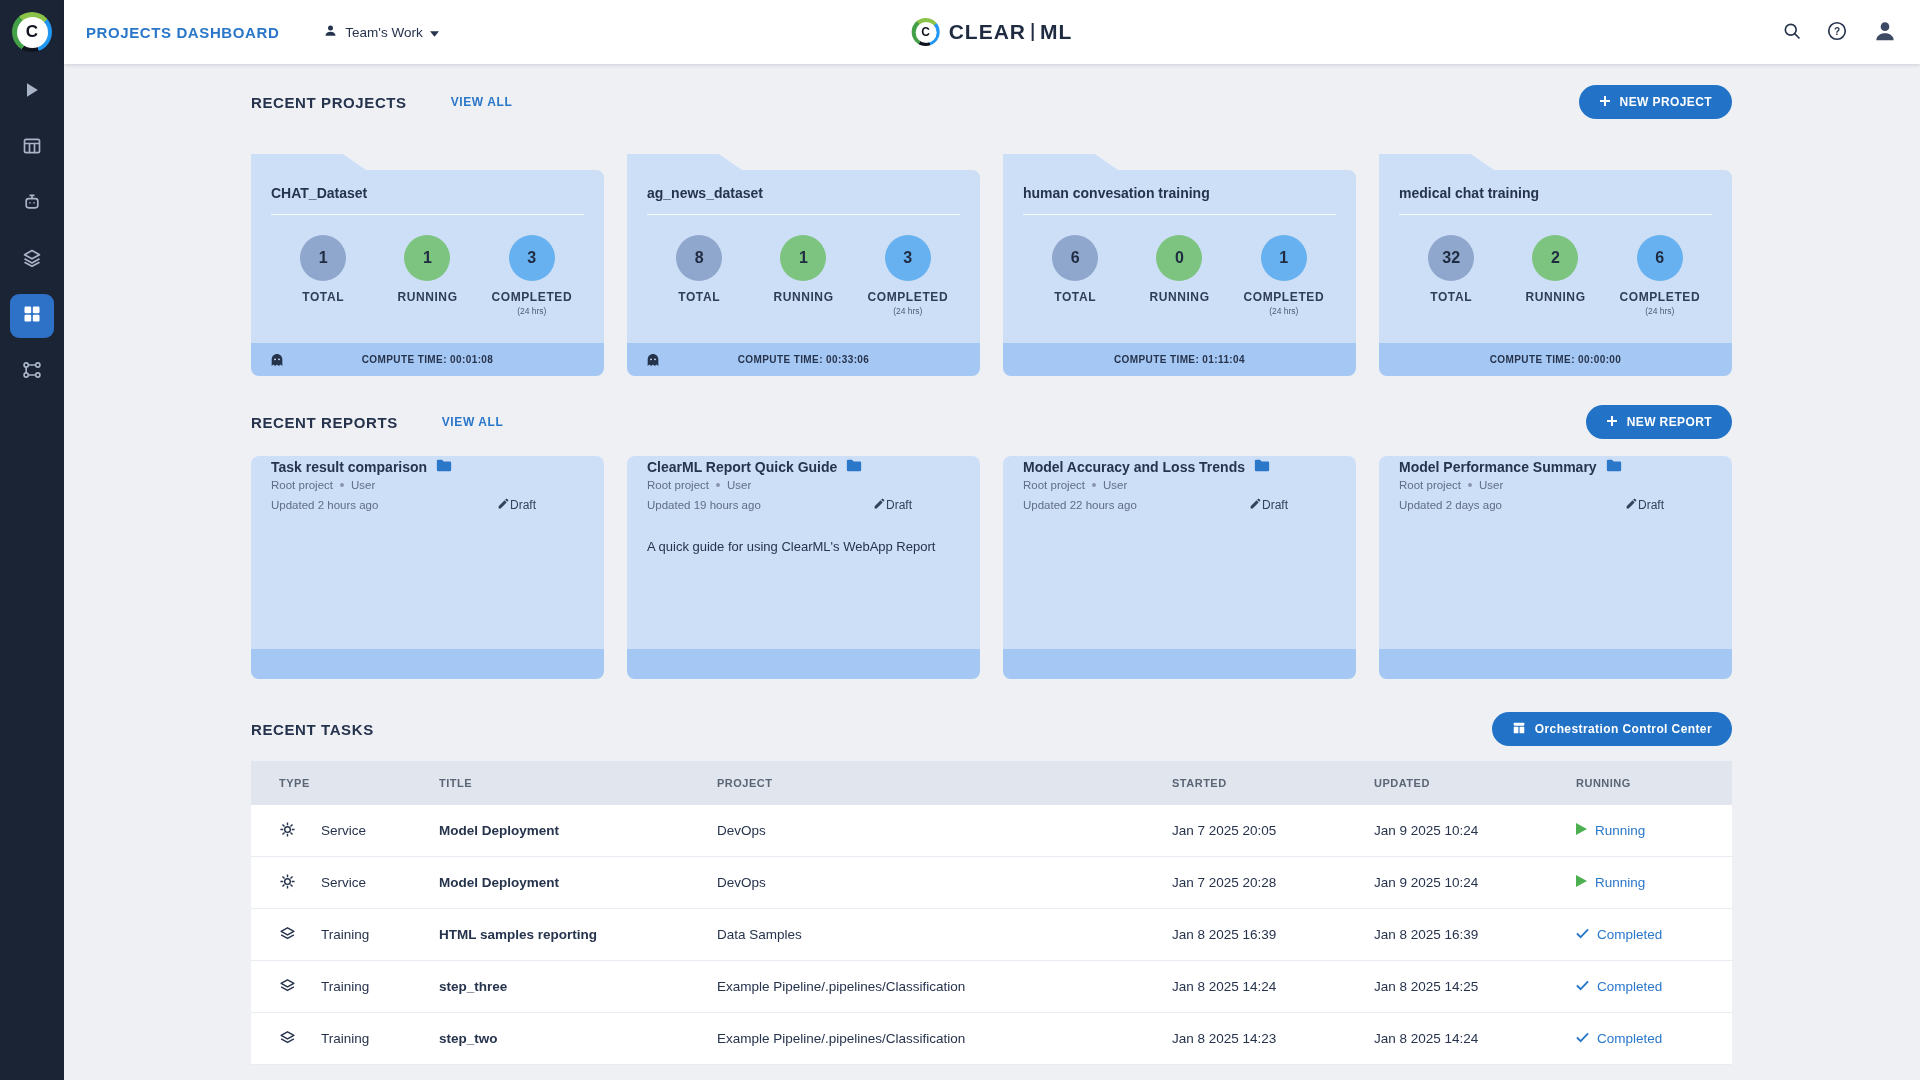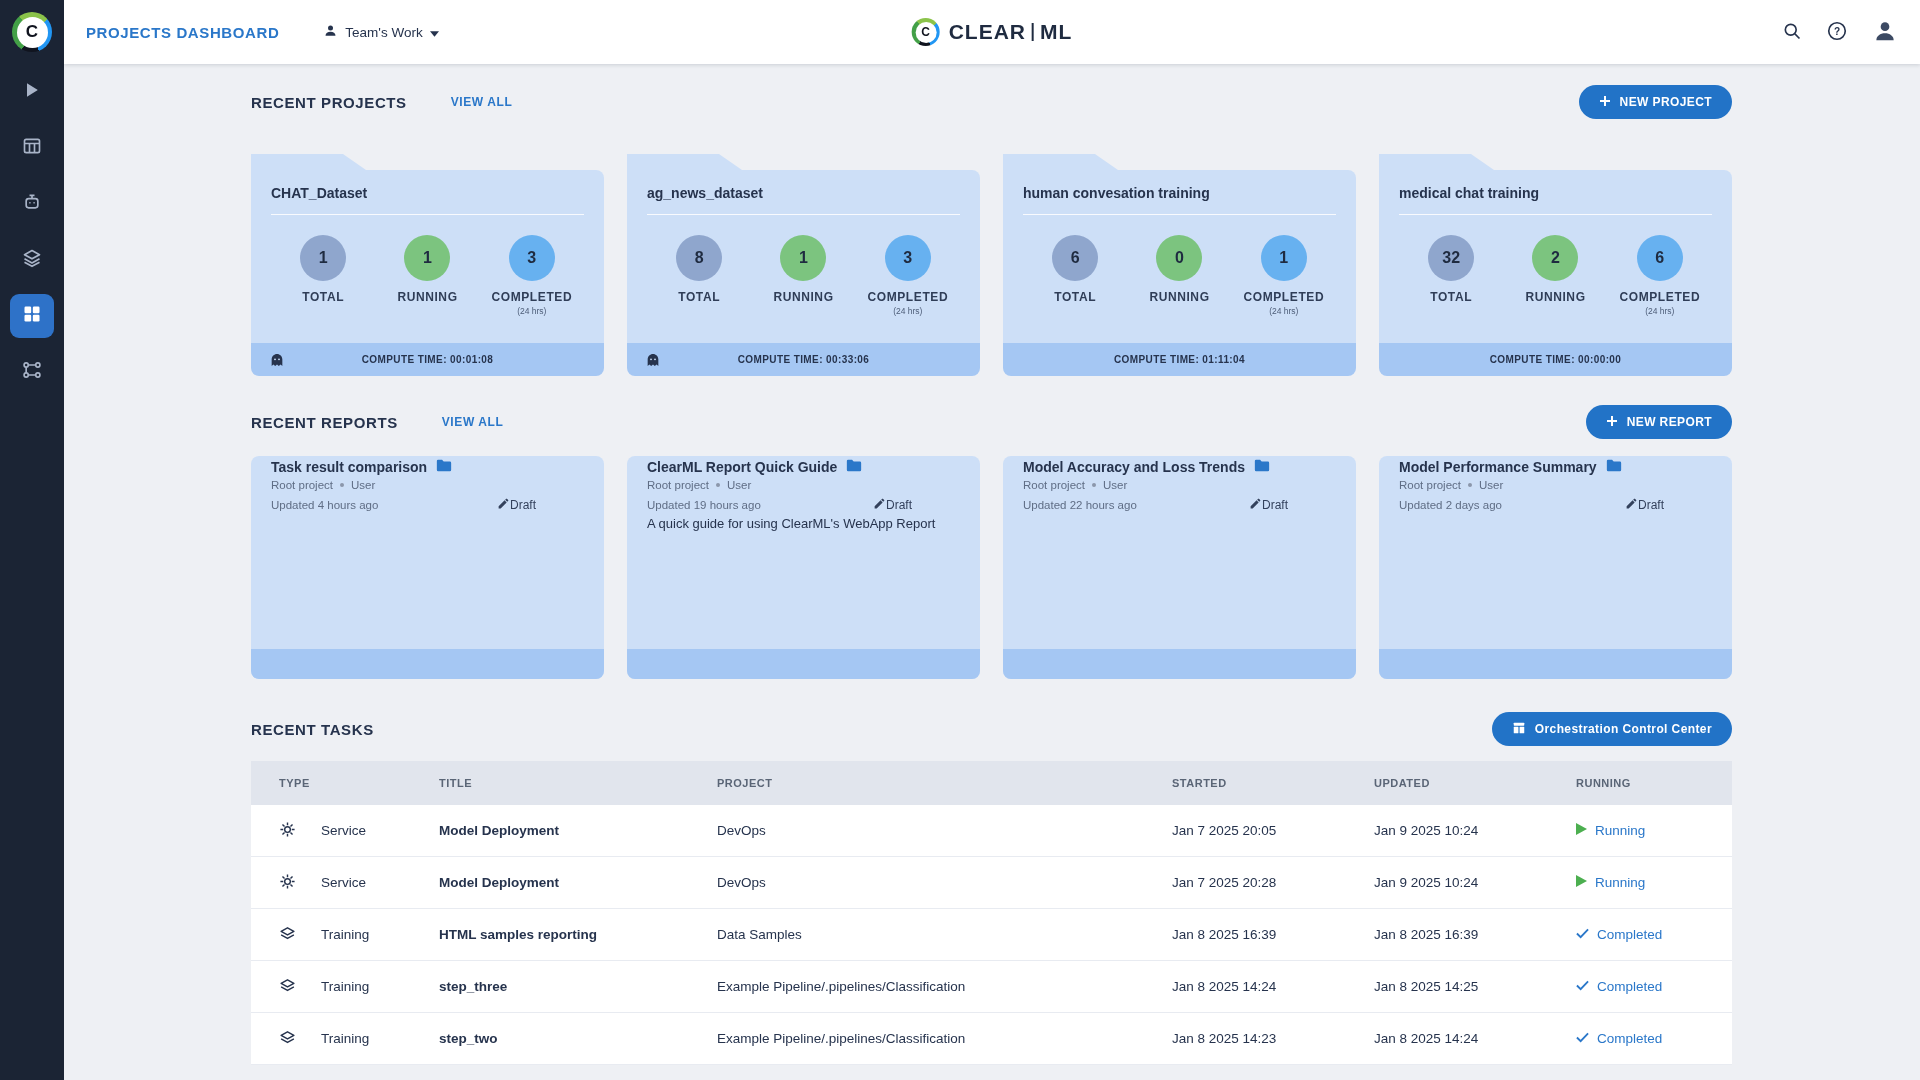--- a/index.html
+++ b/index.html
@@ -72,21 +72,21 @@
   
   .rep-card { width:353px; height:223px; background:#cddff7; border-radius:8px; position:relative; cursor:pointer; overflow:hidden; }
   .rep-body { padding:2px 20px; }
   .rep-title-row { display:flex; align-items:center; gap:9px; }
   .rep-title { font-size:14px; font-weight:700; color:#26334d; }
   .rep-meta { margin-top:3px; display:flex; align-items:center; gap:7px; font-size:11.5px; color:#5f6d85; }
   .dot { width:4px; height:4px; border-radius:50%; background:#8b97ab; display:inline-block; }
   .rep-updated-row { margin-top:6px; display:flex; align-items:center; }
   .rep-updated { font-size:11.5px; color:#5f6d85; }
   .rep-status { margin-left:auto; margin-right:48px; display:flex; align-items:center; gap:0; font-size:12px; color:#33415c; }
-  .rep-desc { margin-top:2px; font-size:13px; color:#26334d; line-height:1.35; }
+  .rep-desc { margin-top:25px; font-size:13px; color:#26334d; line-height:1.35; }
   .rep-footer { position:absolute; left:0; right:0; bottom:0; height:30px; background:#a5c7f3; }
 
   
   .table { margin-top:14px; background:#ffffff; border-radius:2px; }
   .tgrid { display:grid; grid-template-columns:160px 278px 455px 202px 202px 1fr; padding-left:28px; align-items:center; }
   .thead { height:44px; background:#e1e5ed; color:#5a6576; font-size:11px; font-weight:700; letter-spacing:.5px; }
   .trow { height:52px; border-bottom:1px solid #e8ebf1; font-size:13.5px; color:#26334d; background:#ffffff; cursor:pointer; }
   .type-cell { display:flex; align-items:center; gap:25px; }
   .title-cell { font-weight:700; }
   .status-cell { display:flex; align-items:center; gap:8px; color:#2a77c9; }
@@ -376,21 +376,21 @@
                     <path d="M1 3a2 2 0 0 1 2-2h6l2.5 3H21a2 2 0 0 1 2 2v11a2 2 0 0 1-2 2H3a2 2 0 0 1-2-2z"></path>
                   </svg>
               </span>
             </div>
             <div class="rep-meta">
               <span>Root project</span>
               <span class="dot"></span>
               <span>User</span>
             </div>
             <div class="rep-updated-row">
-              <span class="rep-updated">Updated 4 hours ago</span>
+              <span class="rep-updated">Updated 2 hours ago</span>
               <span class="rep-status">
                 <span>
                   <svg width="13" height="13" viewBox="0 0 24 24" fill="#33415c">
                       <path d="M3 17.2V21h3.8L17.8 10 14 6.2 3 17.2zM20.7 7.1c.4-.4.4-1 0-1.4l-2.4-2.4c-.4-.4-1-.4-1.4 0l-1.8 1.8 3.8 3.8 1.8-1.8z"></path>
                     </svg>
                 </span>
                 <span>Draft</span>
               </span>
             </div>
             <div class="rep-desc"></div>

